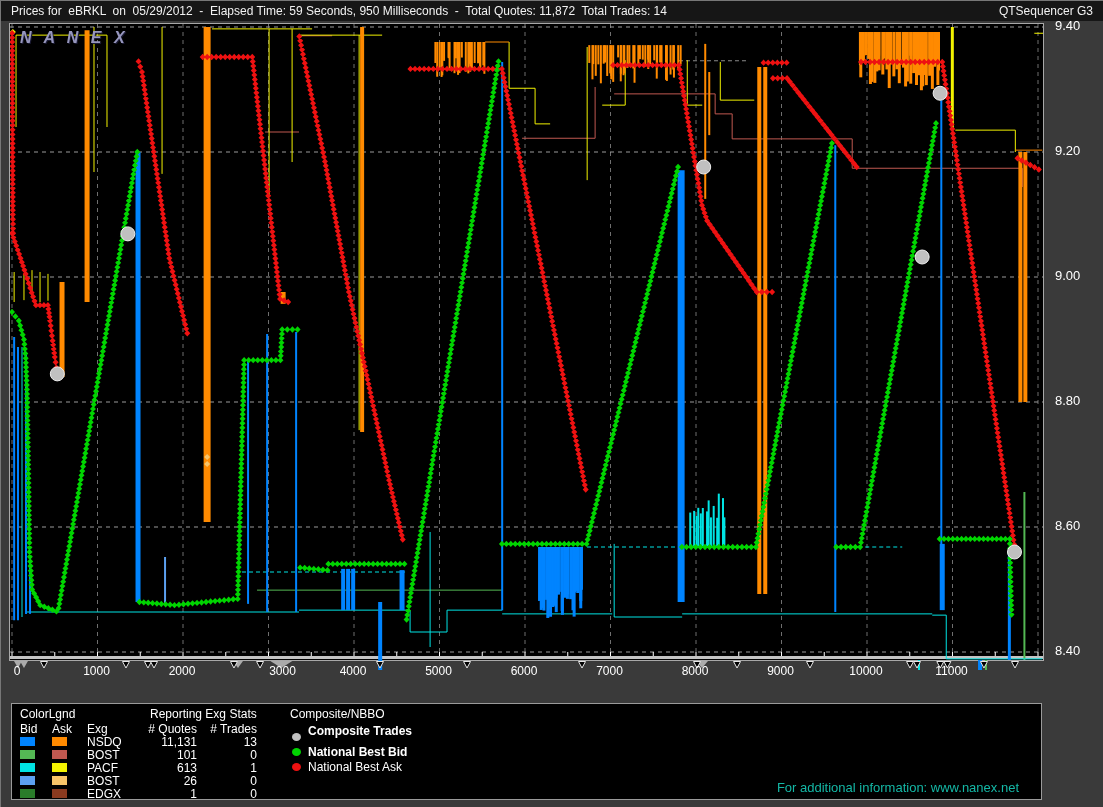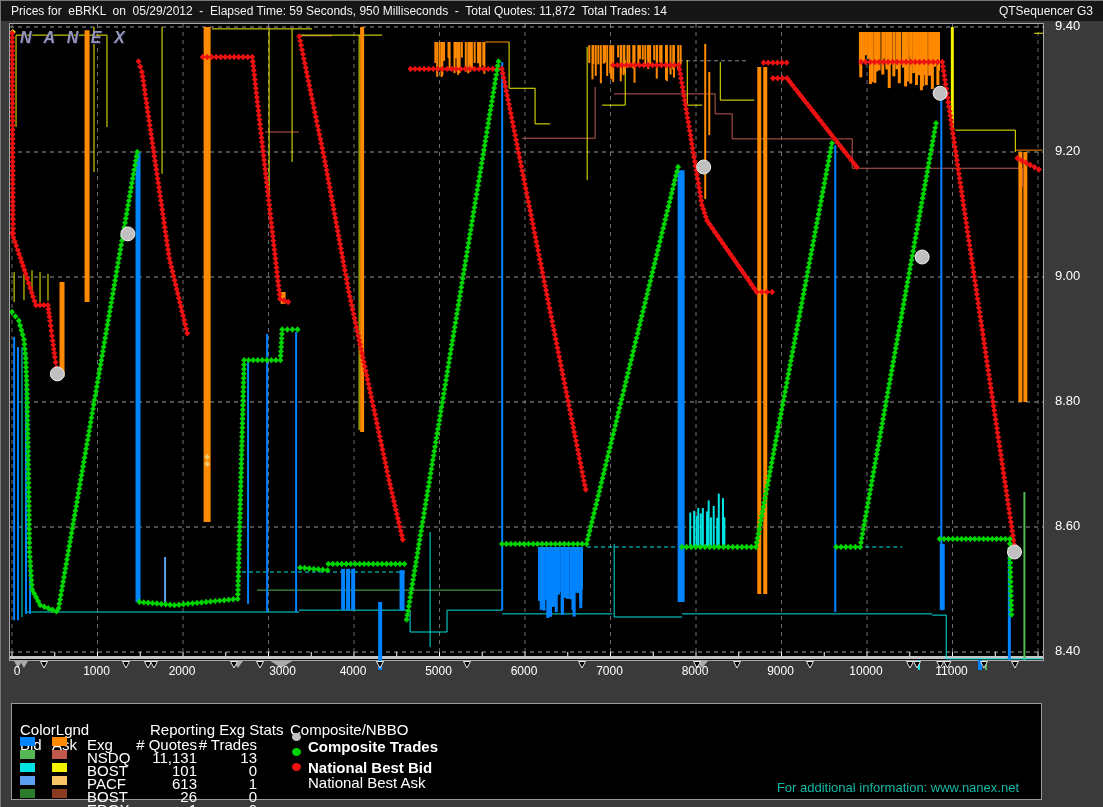--- a/index.html
+++ b/index.html
@@ -13,21 +13,21 @@
   #plot svg{position:absolute;left:0;top:0;}
   #logo{position:absolute;left:10px;top:5px;color:#9696bd;font-size:16px;font-weight:bold;font-style:italic;
     letter-spacing:4px;white-space:pre;text-shadow:1px 1px 0 #1a1a33;pointer-events:none;z-index:5;}
   #ylabels span{position:absolute;left:1054px;width:60px;color:#fff;font-size:13px;}
   #strip{position:absolute;left:8px;top:659px;width:1035px;height:15px;}
   #xlabels span, #timelabels span{position:absolute;color:#fff;font-size:12px;transform:translateX(-50%);white-space:nowrap;}
   #xlabels{position:absolute;left:8px;top:663px;width:1035px;height:14px;}
   #timelabels{position:absolute;left:8px;top:679px;width:1035px;height:14px;}
   #legend{position:absolute;left:10px;top:702px;width:1031px;height:97px;background:#000;
     border:1px solid #9a9a9a;box-sizing:border-box;}
-  .lg{position:absolute;color:#fff;font-size:15px;white-space:nowrap;margin-top:14px;}
+  .lg{position:absolute;color:#fff;font-size:12px;white-space:nowrap;}
   .sw{position:absolute;width:15px;height:9px;}
   .num{text-align:right;}
   #info{position:absolute;right:22px;bottom:4px;color:#14b8a6;font-size:13px;}
   .dot{position:absolute;width:9px;height:8px;border-radius:50%;}
 </style>
 </head>
 <body>
 
 <div id="window">
   <div id="titlebar">

